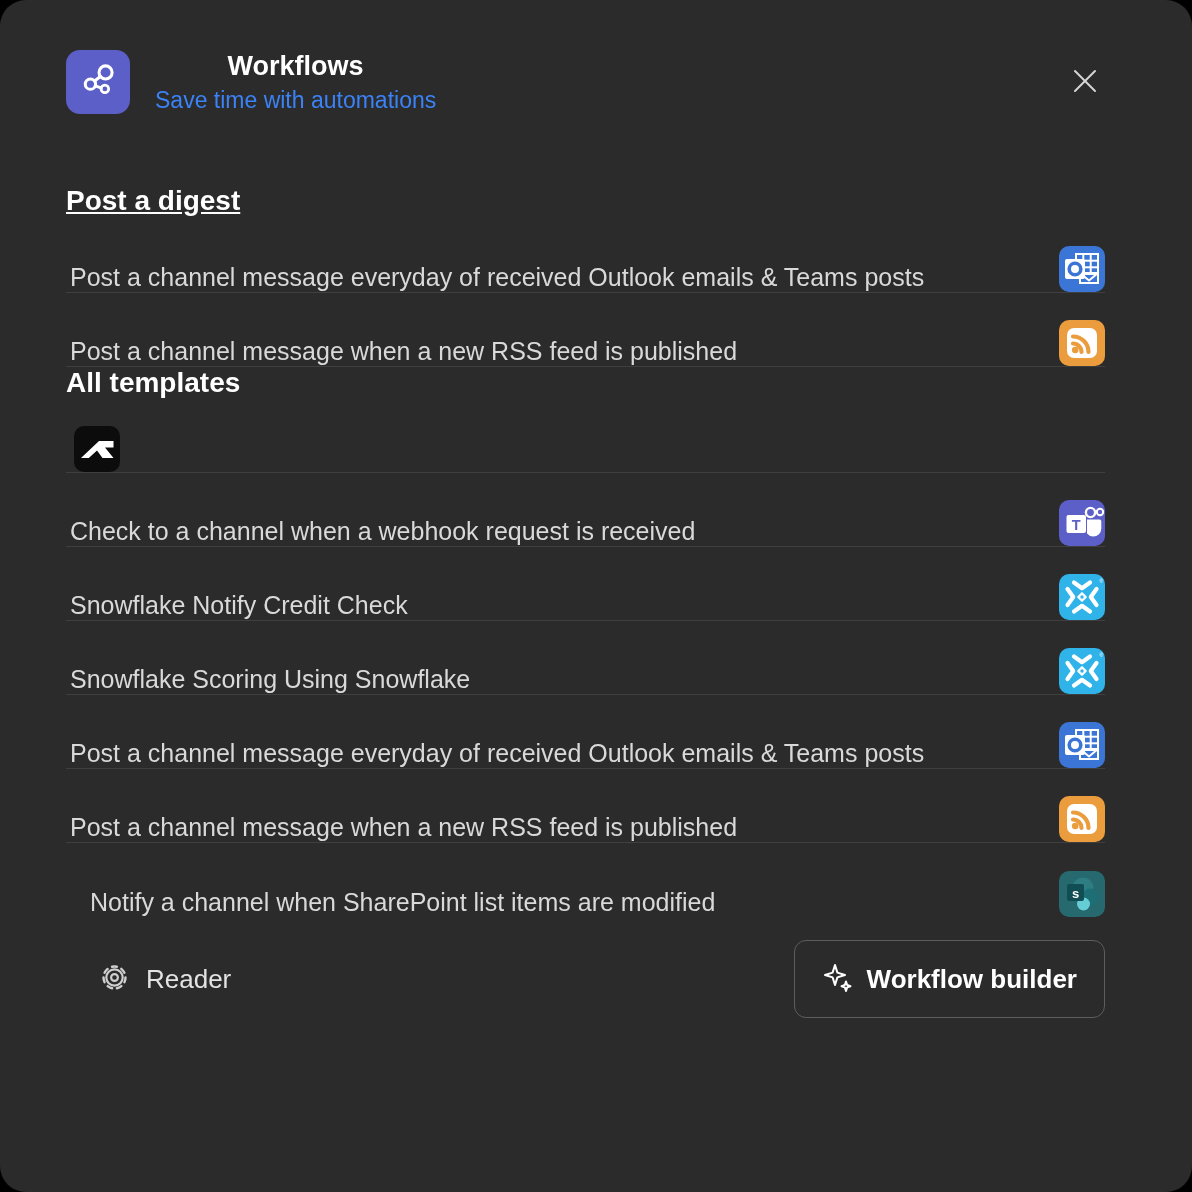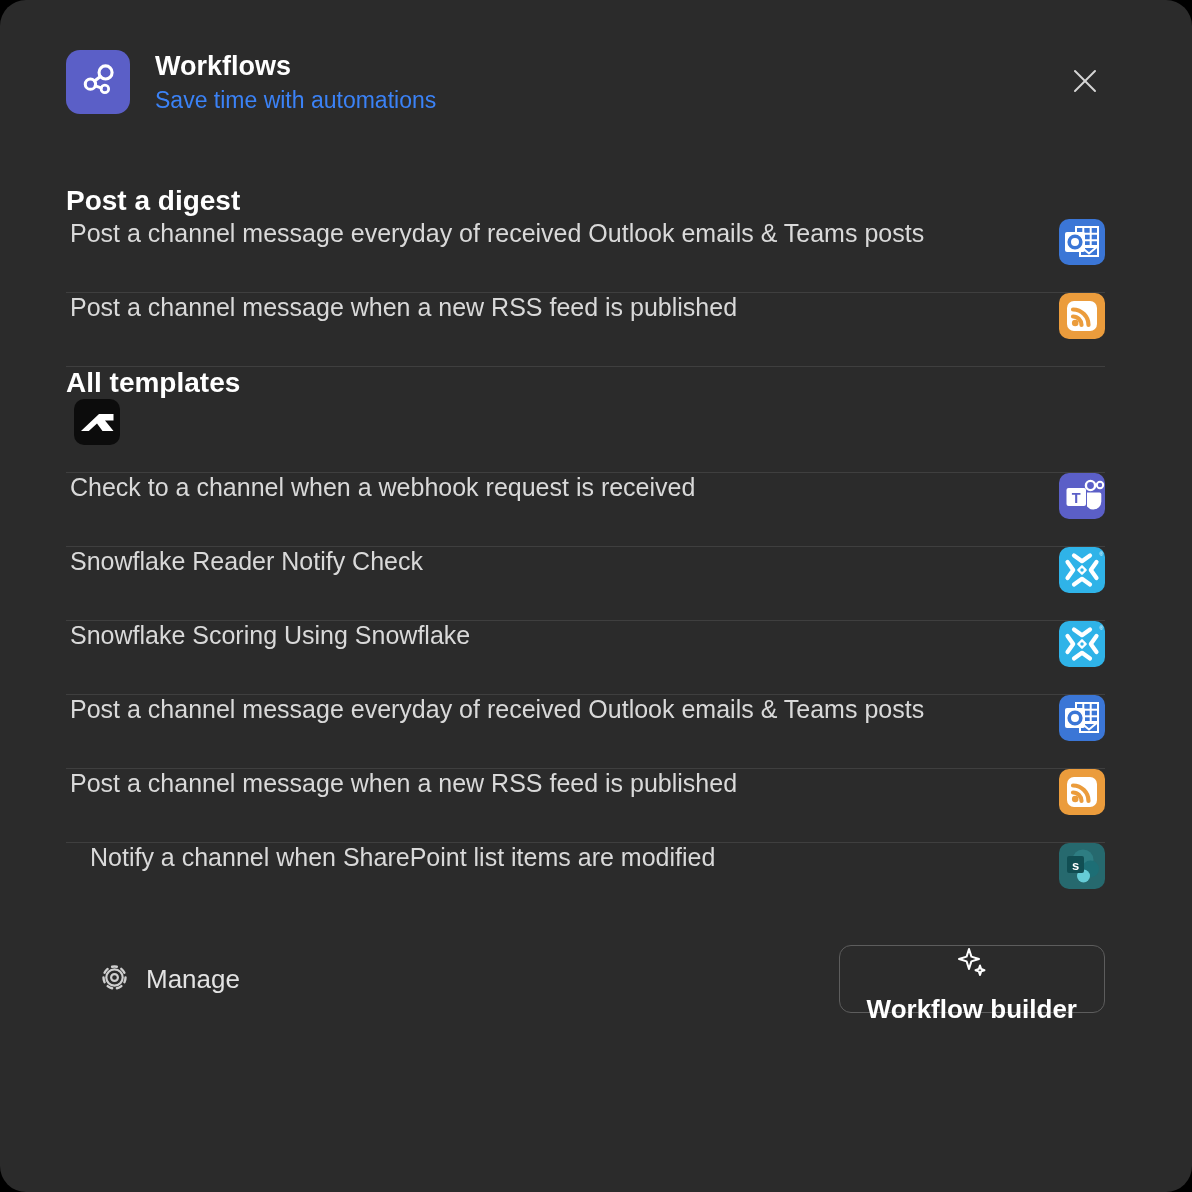--- a/index.html
+++ b/index.html
@@ -4,41 +4,41 @@
 <style>
   html,body{margin:0;padding:0;background:#000;}
   body{width:1192px;height:1192px;position:relative;font-family:"Liberation Sans",sans-serif;-webkit-font-smoothing:antialiased;}
   .panel{position:absolute;inset:0;background:#2b2b2b;border-radius:26px;box-sizing:border-box;
          padding:50px 87px 0 66px;overflow:hidden;}
   
   .header{display:flex;align-items:center;height:64px;}
   .app-tile{width:64px;height:64px;border-radius:14px;background:#5b5fc7;flex:0 0 auto;
             display:flex;align-items:center;justify-content:center;}
   .header-text{margin-left:25px;}
-  .title{font-size:27px;font-weight:700;color:#ffffff;line-height:32px;}
+  .title{font-size:27px;font-weight:700;color:#ffffff;line-height:32px;text-align:center;}
   .subtitle{font-size:23px;color:#3b82f6;line-height:30px;margin-top:3px;}
   .close-btn{position:absolute;top:67px;right:92px;width:30px;height:30px;cursor:pointer;
              display:flex;align-items:center;justify-content:center;background:none;border:none;padding:0;}
   
   .section-heading{font-size:28px;font-weight:700;color:#ffffff;line-height:32px;margin:0;}
-  .section:first-child .section-heading{margin-top:71px;margin-bottom:2px;}
+  .section:first-child .section-heading{margin-top:71px;margin-bottom:2px;text-decoration:underline;}
   .section + .section .section-heading{margin-bottom:0;}
-  .row{height:74px;box-sizing:border-box;display:flex;align-items:flex-start;justify-content:space-between;
+  .row{height:74px;box-sizing:border-box;display:flex;align-items:flex-end;justify-content:space-between;
        border-bottom:1px solid #3f3f3f;cursor:pointer;}
   .section:last-child .row:last-child{border-bottom:none;margin-left:20px;}
   .row-label{font-size:25px;color:#d9d9d9;padding-left:4px;white-space:nowrap;overflow:hidden;}
   .tile{width:46px;height:46px;flex:0 0 auto;margin-left:8px;display:flex;}
   .tile svg{width:46px;height:46px;}
   
   .footer{display:flex;align-items:center;justify-content:space-between;margin-top:31px;height:62px;}
   .manage{display:flex;align-items:center;gap:15px;margin-left:32px;background:none;border:none;
           padding:0;cursor:pointer;}
   .manage-label{font-size:26px;color:#e3e3e3;}
-  .builder-btn{display:flex;align-items:center;gap:14px;height:68px;padding:0 27px;
-               background:transparent;border:1px solid #5d5d5d;border-radius:12px;cursor:pointer;flex-direction:column;}
+  .builder-btn{display:flex;align-items:center;gap:14px;height:78px;padding:0 27px;
+               background:transparent;border:1px solid #5d5d5d;border-radius:12px;cursor:pointer;}
   .builder-label{font-size:26px;font-weight:700;color:#ffffff;}
 </style>
 </head>
 <body>
 
 <div class="panel">
 
   <div class="header">
     <div class="app-tile">
       <span><svg width="44" height="44" viewBox="0 0 64 64" fill="none" stroke="#fff" stroke-linecap="round">
@@ -114,21 +114,21 @@
               <rect width="46" height="46" rx="10" fill="#5b5fc7"></rect>
               <path d="M28 19.5 h12.5 a1.8 1.8 0 0 1 1.8 1.8 v7.2 a8 8 0 0 1 -8 8 a8 8 0 0 1 -6.3 -3 z" fill="#fff"></path>
               <rect x="7.5" y="15" width="19.5" height="18" rx="2" fill="#fff"></rect>
               <text x="17.2" y="29.5" font-family="Liberation Sans, sans-serif" font-size="14.5" font-weight="700" fill="#5b5fc7" text-anchor="middle">T</text>
               <circle cx="31.5" cy="12.5" r="4.6" fill="#5b5fc7" stroke="#fff" stroke-width="2.4"></circle>
               <circle cx="41" cy="12" r="3.2" fill="#5b5fc7" stroke="#fff" stroke-width="2"></circle>
             </svg>
           </span>
         </div>
         <div class="row">
-          <span class="row-label">Snowflake Reader Notify Check</span>
+          <span class="row-label">Snowflake Notify Credit Check</span>
           <span class="tile">
             <svg viewBox="0 0 46 46">
               <rect width="46" height="46" rx="10" fill="#2fb3e8"></rect>
               <g stroke="#fff" stroke-width="4.2" fill="none" stroke-linecap="round" stroke-linejoin="round">
                 <path d="M15 8.5 L23 14.2 L31 8.5"></path>
                 <path d="M15 37.5 L23 31.8 L31 37.5"></path>
                 <path d="M8.5 15 L14.2 23 L8.5 31"></path>
                 <path d="M37.5 15 L31.8 23 L37.5 31"></path>
               </g>
               <rect x="19.3" y="19.3" width="7.4" height="7.4" rx="1" transform="rotate(45 23 23)" fill="#fff"></rect>
@@ -201,21 +201,21 @@
       </div>
     </div>
 
   <div class="footer">
     <button class="manage">
       <span><svg width="33" height="33" viewBox="0 0 33 33" fill="none" stroke="#cfcfcf">
             <circle cx="16.5" cy="16.5" r="11" stroke-width="2.4" stroke-dasharray="4.9 4.9" stroke-linecap="round"></circle>
             <circle cx="16.5" cy="16.5" r="8.2" stroke-width="2.2"></circle>
             <circle cx="16.5" cy="16.5" r="3.4" stroke-width="2.2"></circle>
           </svg></span>
-      <span class="manage-label">Manage</span>
+      <span class="manage-label">Reader</span>
     </button>
     <button class="builder-btn">
       <span><svg width="31" height="31" viewBox="0 0 31 31" fill="none" stroke="#fff" stroke-width="2" stroke-linejoin="round">
             <path d="M13 3 L15.4 10.6 L23 13 L15.4 15.4 L13 23 L10.6 15.4 L3 13 L10.6 10.6 Z"></path>
             <path d="M24 19.5 L25.2 23 L28.5 24.2 L25.2 25.4 L24 29 L22.8 25.4 L19.5 24.2 L22.8 23 Z"></path>
           </svg></span>
       <span class="builder-label">Workflow builder</span>
     </button>
   </div>
 

